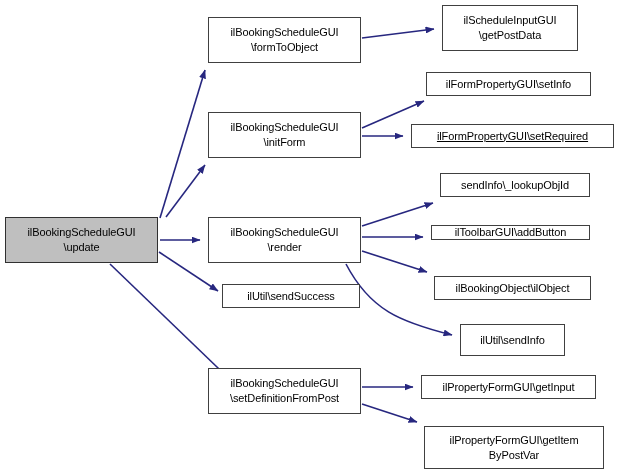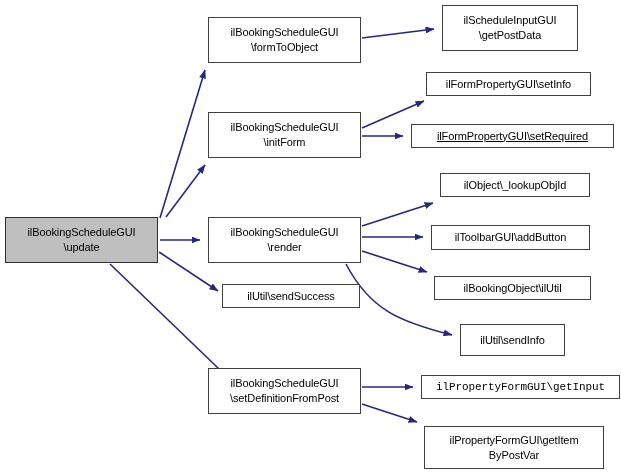--- a/index.html
+++ b/index.html
@@ -84,22 +84,22 @@
 \initForm</span></div>
       <div class="node" style="left: 208px; top: 217px; width: 153px; height: 46px;"><span>ilBookingScheduleGUI
 \render</span></div>
       <div class="node" style="left: 222px; top: 284px; width: 138px; height: 24px;"><span>ilUtil\sendSuccess</span></div>
       <div class="node" style="left: 208px; top: 368px; width: 153px; height: 46px;"><span>ilBookingScheduleGUI
 \setDefinitionFromPost</span></div>
       <div class="node" style="left: 442px; top: 5px; width: 136px; height: 46px;"><span>ilScheduleInputGUI
 \getPostData</span></div>
       <div class="node" style="left: 426px; top: 72px; width: 165px; height: 24px;"><span>ilFormPropertyGUI\setInfo</span></div>
       <div class="node" style="left: 411px; top: 124px; width: 203px; height: 24px; text-decoration: underline;"><span>ilFormPropertyGUI\setRequired</span></div>
-      <div class="node" style="left: 440px; top: 173px; width: 150px; height: 24px;"><span>ilObject\_lookupObjId</span></div>
-      <div class="node" style="left: 431px; top: 225px; width: 159px; height: 25px;"><span>ilToolbarGUI\addButton</span></div>
-      <div class="node" style="left: 434px; top: 276px; width: 157px; height: 24px;"><span>ilBookingObject\ilUtil</span></div>
+      <div class="node" style="left: 440px; top: 173px; width: 150px; height: 24px;"><span>sendInfo\_lookupObjId</span></div>
+      <div class="node" style="left: 431px; top: 225px; width: 159px; height: 15px;"><span>ilToolbarGUI\addButton</span></div>
+      <div class="node" style="left: 434px; top: 276px; width: 157px; height: 24px;"><span>ilBookingObject\ilObject</span></div>
       <div class="node" style="left: 460px; top: 324px; width: 105px; height: 32px;"><span>ilUtil\sendInfo</span></div>
-      <div class="node" style="left: 421px; top: 375px; width: 199px; height: 24px; font-family: Liberation Mono, monospace;"><span>ilPropertyFormGUI\getInput</span></div>
+      <div class="node" style="left: 421px; top: 375px; width: 175px; height: 24px;"><span>ilPropertyFormGUI\getInput</span></div>
       <div class="node" style="left: 424px; top: 426px; width: 180px; height: 43px;"><span>ilPropertyFormGUI\getItem
 ByPostVar</span></div>
     </div>
 
 </div>
 
 </body></html>

